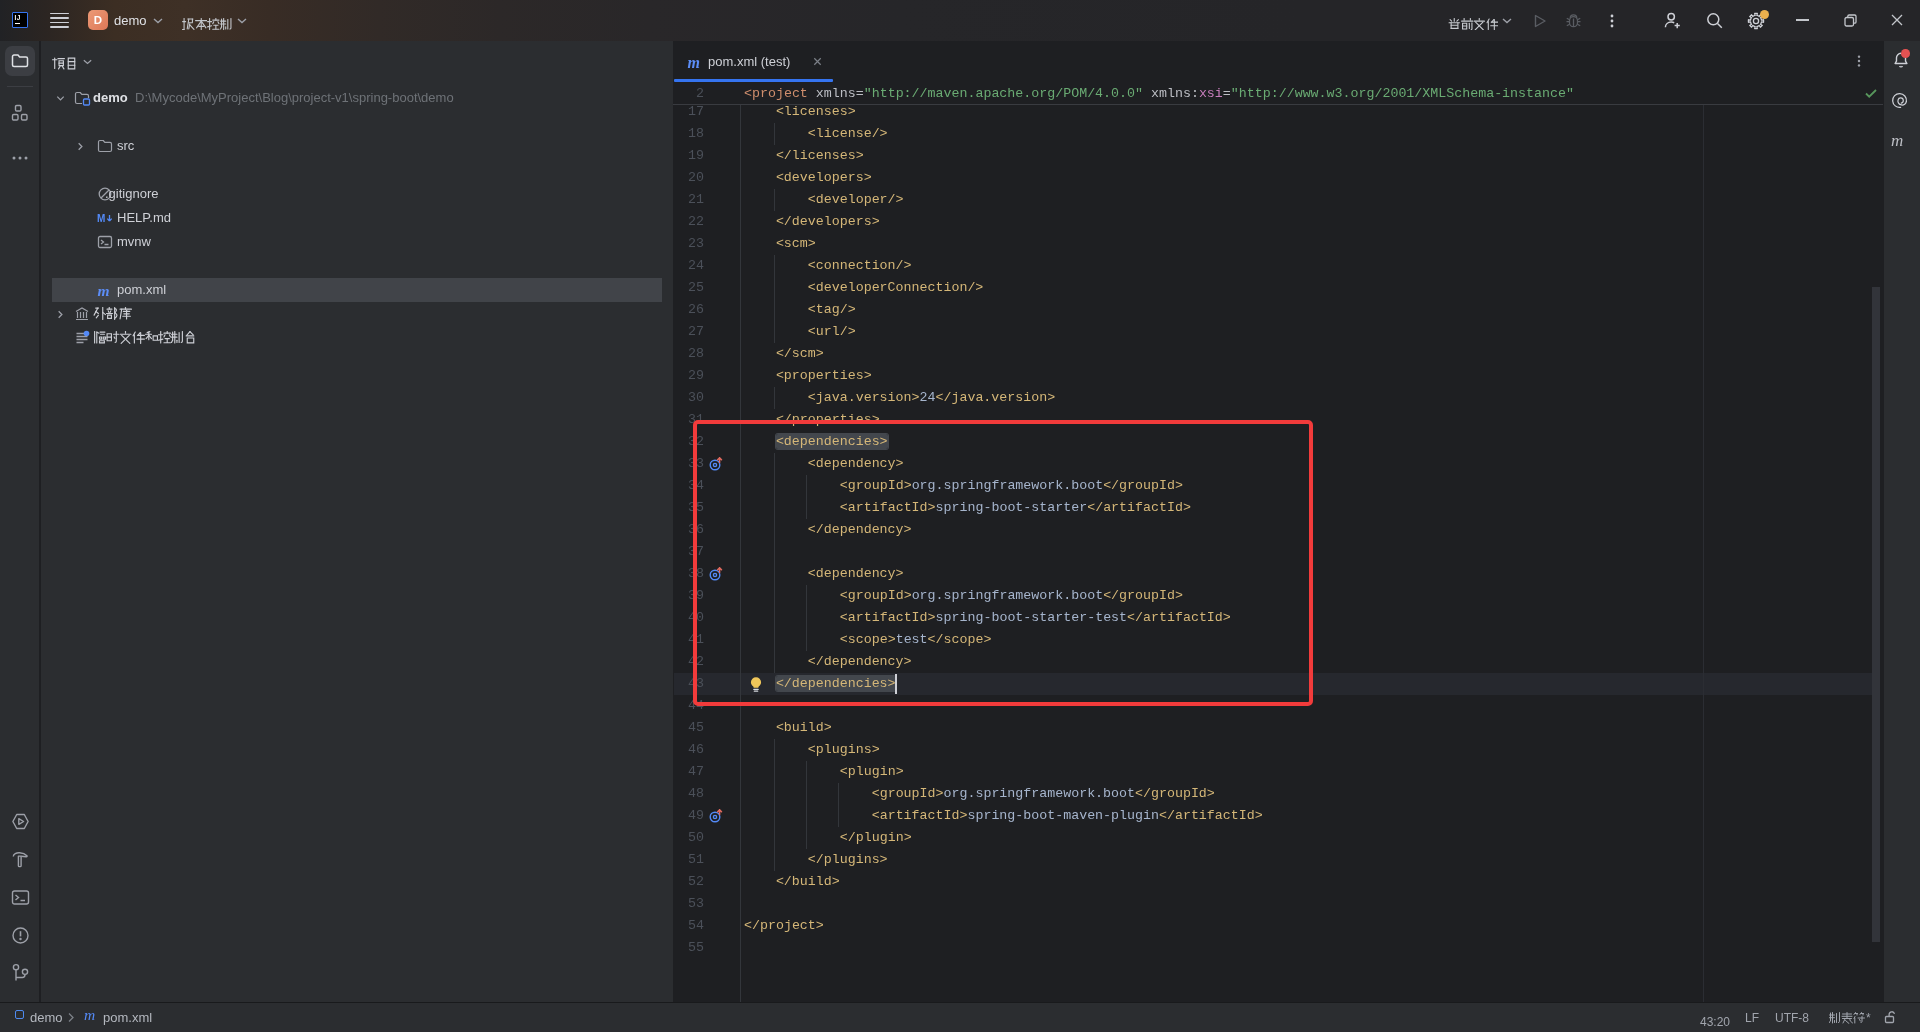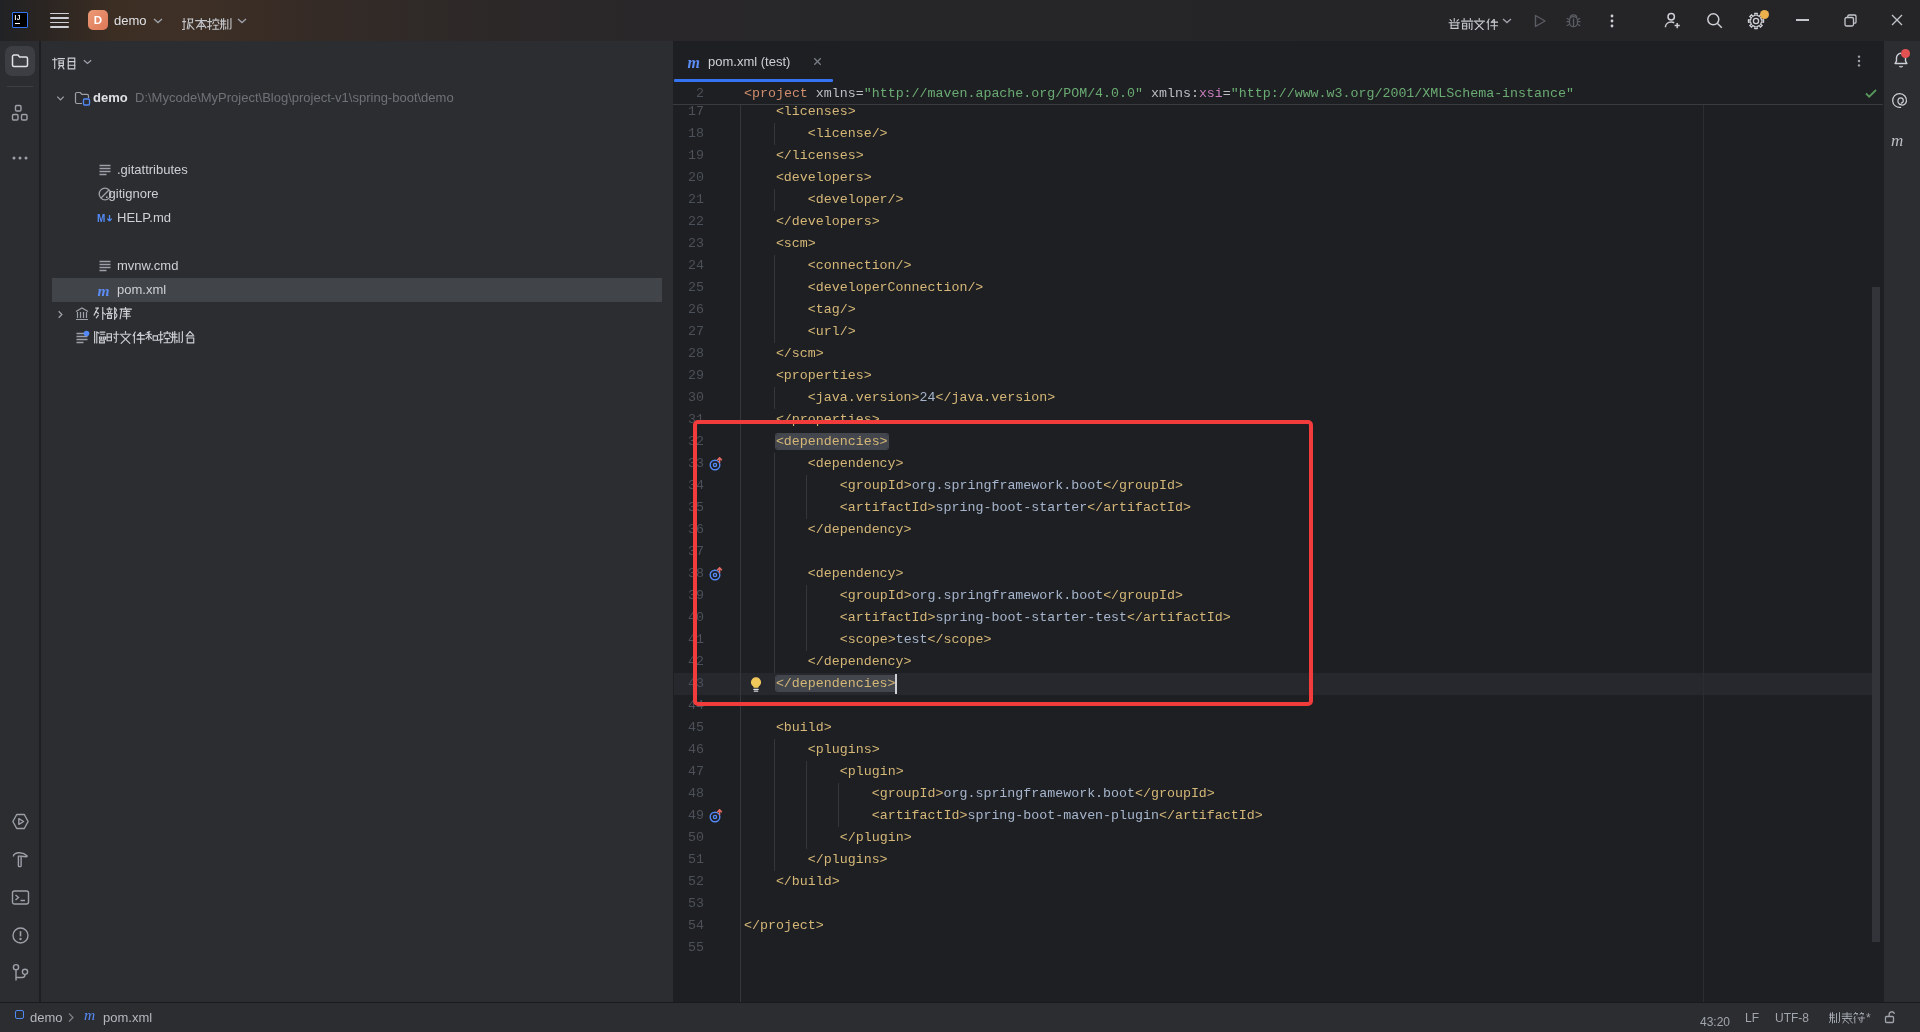--- a/index.html
+++ b/index.html
@@ -207,45 +207,49 @@
         <path d="M2.5 4l3.5 3.5L9.5 4"></path>
       </svg>
       <span class="ticon" style="left:33px"><svg width="17" height="16" viewBox="0 0 17 16" fill="none" stroke="#9da0a8" stroke-width="1.2">
 <path d="M1.5 4A1.5 1.5 0 0 1 3 2.5h3.2L7.8 4.4H13A1.5 1.5 0 0 1 14.5 5.9V8" stroke-linejoin="round"></path>
 <path d="M8 13.5H3A1.5 1.5 0 0 1 1.5 12V4" stroke-linejoin="round"></path>
 <rect x="9.5" y="9" width="6" height="6" rx="1" stroke="#548af7" stroke-width="1.3"></rect>
         </svg></span>
       <span class="abs" style="left:52px;font-weight:700;color:#dfe1e5">demo</span>
       <span class="abs" style="left:94px;color:#6e7277">D:\Mycode\MyProject\Blog\project-v1\spring-boot\demo</span>
     </div>
-    <div class="treerow" style="left:0;top:117px;width:632px">
-      <span class="ticon" style="left:56px"><svg width="16" height="16" viewBox="0 0 16 16" fill="none" stroke="#9da0a8" stroke-width="1.3">
-<path d="M2.5 3.5h11M2.5 6.5h11M2.5 9.5h11M2.5 12.5h7"></path>
-        </svg></span>
-      <span class="abs" style="left:76px">.gitattributes</span>
+    <div class="treerow" style="left:0;top:93px;width:632px">
+      <svg class="abs" style="left:34px;top:7px" width="11" height="11" viewBox="0 0 12 12" fill="none" stroke="#9da0a8" stroke-width="1.4">
+        <path d="M4 2.5l3.5 3.5L4 9.5"></path>
+      </svg>
+      <span class="ticon" style="left:56px"><svg width="16" height="16" viewBox="0 0 16 16" fill="none" stroke="#9da0a8" stroke-width="1.2">
+<path d="M1.5 4A1.5 1.5 0 0 1 3 2.5h3.2L7.8 4.4H13A1.5 1.5 0 0 1 14.5 5.9V12A1.5 1.5 0 0 1 13 13.5H3A1.5 1.5 0 0 1 1.5 12Z" stroke-linejoin="round"></path>
+        </svg></span>
+      <span class="abs" style="left:76px">src</span>
     </div>
     <div class="treerow" style="left:0;top:141px;width:632px">
       <span class="ticon" style="left:56px"><svg width="16" height="16" viewBox="0 0 16 16" fill="none" stroke="#9da0a8" stroke-width="1.3">
 <circle cx="8" cy="8" r="5.8"></circle>
           <path d="M4 12L12 4"></path>
         </svg></span>
       <span class="abs" style="left:64px">.gitignore</span>
     </div>
     <div class="treerow" style="left:0;top:165px;width:632px">
       <span class="ticon" style="left:56px"><svg width="17" height="16" viewBox="0 0 17 16">
           <text x="0" y="11.5" font-family="Liberation Sans" font-size="10" font-weight="bold" fill="#548af7">M</text>
           <path d="M12.5 5v6M12.5 11l-2.2-2.4M12.5 11l2.2-2.4" stroke="#548af7" stroke-width="1.3" fill="none"></path>
         </svg></span>
       <span class="abs" style="left:76px">HELP.md</span>
     </div>
-    <div class="treerow" style="left:0;top:213px;width:632px">
+    <div class="treerow" style="left:0;top:189px;width:632px">
       <span class="ticon" style="left:56px"><svg width="16" height="16" viewBox="0 0 16 16" fill="none" stroke="#9da0a8" stroke-width="1.3">
-<path d="M2.5 3.5h11M2.5 6.5h11M2.5 9.5h11M2.5 12.5h7"></path>
-        </svg></span>
-      <span class="abs" style="left:76px">mvnw.cmd</span>
+<rect x="1.5" y="2.5" width="13" height="11" rx="1.5"></rect>
+          <path d="M4 6l2.5 2L4 10M7.5 10.5h4"></path>
+        </svg></span>
+      <span class="abs" style="left:76px">mvnw</span>
     </div>
     <div class="treerow" style="left:0;top:237px;width:632px">
       <span class="ticon" style="left:56px"><svg width="17" height="16" viewBox="0 0 17 16">
           <text x="0.5" y="13.5" font-family="Liberation Serif" font-size="15.5" font-style="italic" font-weight="bold" fill="#5c8df7">m</text>
         </svg></span>
       <span class="abs" style="left:76px">pom.xml</span>
     </div>
     <div class="treerow" style="left:0;top:261px;width:632px">
       <svg class="abs" style="left:14px;top:7px" width="11" height="11" viewBox="0 0 12 12" fill="none" stroke="#9da0a8" stroke-width="1.4">
         <path d="M4 2.5l3.5 3.5L4 9.5"></path>

